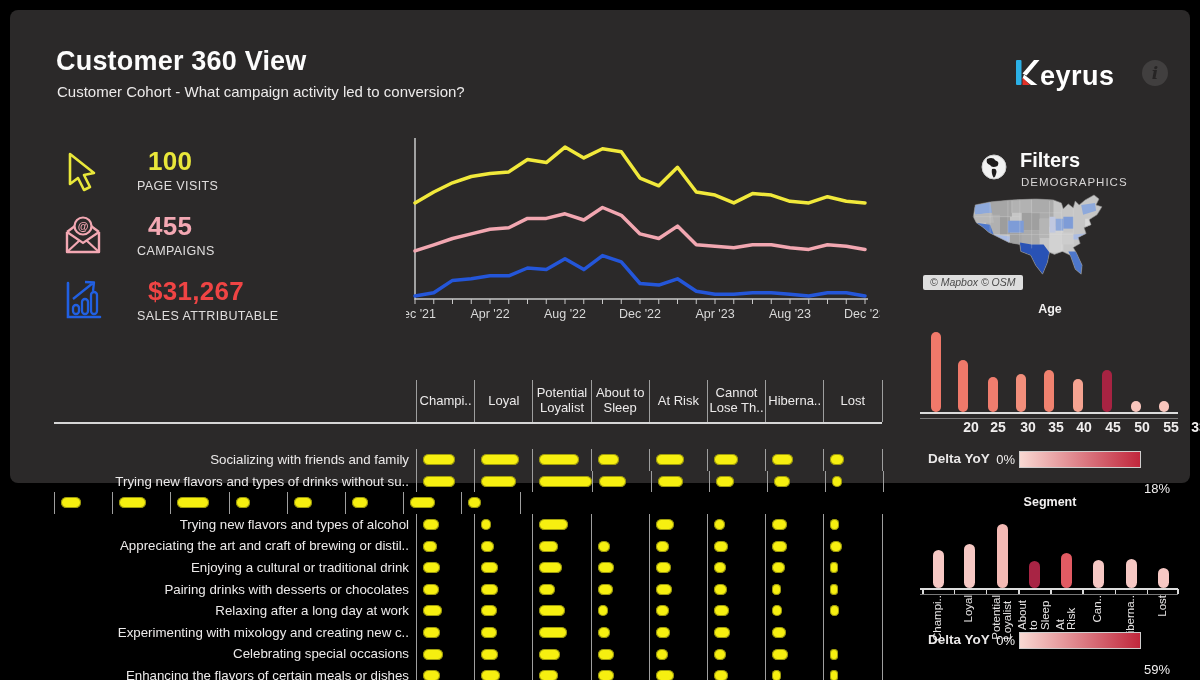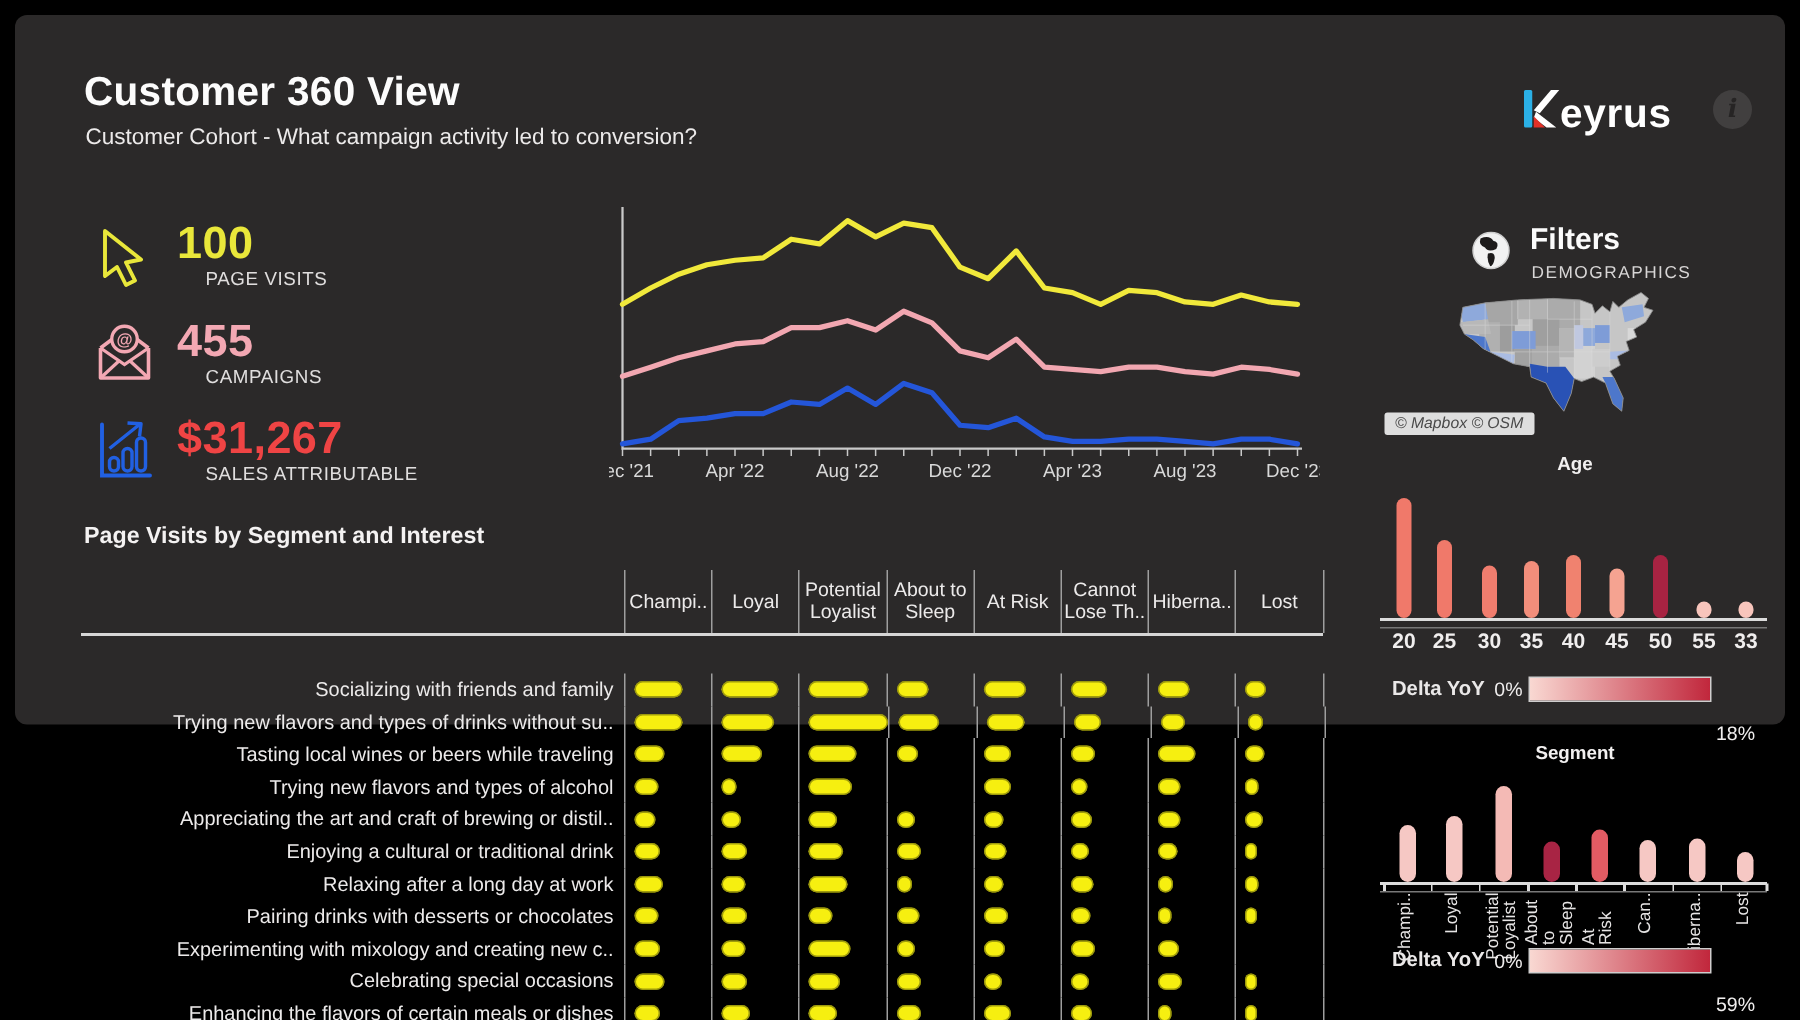--- a/index.html
+++ b/index.html
@@ -8,21 +8,21 @@
   .abs{position:absolute;}
   
   #title{left:46px;top:36px;font-size:27px;font-weight:700;color:#fcfcfc;letter-spacing:.2px;}
   #subtitle{left:47px;top:73px;font-size:15px;color:#eceaea;}
   #logo{left:1003px;top:47px;width:112px;height:34px;}
   #info-btn{left:1132px;top:50px;width:26px;height:26px;border-radius:50%;background:#413f3f;
     color:#262424;font-family:"DejaVu Serif", serif;font-style:italic;font-weight:700;font-size:17px;
     display:flex;align-items:center;justify-content:center;}
   
   .kpi-icon{left:50px;width:46px;height:46px;}
-  .kpi-num{left:108px;font-size:30px;font-weight:700;letter-spacing:.3px;}
+  .kpi-num{left:138px;font-size:26px;font-weight:700;letter-spacing:.3px;}
   .kpi-label{left:127px;font-size:12.5px;color:#e0dede;letter-spacing:.4px;}
   
   #tbl-title{left:46px;top:339px;font-size:15.5px;font-weight:700;color:#f4f2f2;}
   
   #interest-table{left:44px;top:370px;width:828px;}
   .thead{display:flex;height:42px;border-bottom:2px solid #d6d6d6;}
   .th-spacer{flex:0 0 362px;}
   .th{flex:0 0 57.2px;border-left:1px solid #9e9e9e;display:flex;align-items:center;justify-content:center;
       text-align:center;white-space:pre-line;font-size:13px;line-height:1.12;color:#eceaea;}
   .th:last-child{border-right:1px solid #9e9e9e;}
@@ -38,21 +38,21 @@
   #filters-sub{left:1011px;top:166px;font-size:11.5px;color:#d8d6d6;letter-spacing:1px;}
   #globe{left:969px;top:142px;width:30px;height:30px;}
   #map-wrap{left:956px;top:183px;width:164px;height:99px;}
   #map-attrib{left:913px;top:265px;background:rgba(238,238,238,.92);color:#4a4a4a;font-size:10.5px;
       padding:1px 7px 2px 7px;border-radius:2px;font-style:italic;}
   .mini-title{left:905px;width:270px;text-align:center;font-size:12.5px;font-weight:700;color:#f2f0f0;}
   .minichart{left:905px;width:270px;}
   .vbar{position:absolute;border-radius:5.5px;}
   .axisline{position:absolute;left:5px;width:258px;height:4px;border-top:2.5px solid #dcdcdc;border-bottom:1px solid #787878;}
   .axis-tick{position:absolute;width:1.5px;height:5px;background:#dcdcdc;}
-  .cat-label{position:absolute;transform:translateX(-50%);font-size:14px;font-weight:600;color:#f0eeee;}
+  .cat-label{position:absolute;transform:translateX(-50%);font-size:14px;font-weight:600;color:#f0eeee;margin-left:35px;}
   .rot-label{position:absolute;writing-mode:vertical-rl;transform:translateX(-50%) rotate(180deg);
       white-space:pre-line;font-size:11.5px;line-height:11.5px;color:#e6e4e4;}
   .delta-row{left:905px;width:270px;height:17px;}
   .delta-label{position:absolute;left:13px;top:0;font-size:13.5px;font-weight:600;color:#eae8e8;}
   .delta-min{position:absolute;left:76px;width:24px;top:1px;text-align:right;font-size:13px;color:#f0eeee;}
   .delta-grad{position:absolute;left:104px;top:0;width:120px;height:15px;border:1px solid #cfcdcd;}
   .delta-max{position:absolute;left:229px;top:1px;font-size:13px;color:#f0eeee;margin-top:29px;}
 </style>
 </head>
 <body>
@@ -128,21 +128,20 @@
       <line x1="402.75" y1="173" x2="402.75" y2="178" stroke="#c9c9c9" stroke-width="1"></line>
       <line x1="421.5" y1="173" x2="421.5" y2="178" stroke="#c9c9c9" stroke-width="1"></line>
       <line x1="440.25" y1="173" x2="440.25" y2="178" stroke="#c9c9c9" stroke-width="1"></line>
       <line x1="459" y1="173" x2="459" y2="178" stroke="#c9c9c9" stroke-width="1"></line>
       <text x="459" y="192" text-anchor="middle" fill="#d9d9d9" font-size="12.5">Dec '23</text>
       <polyline points="9.0,76.9 27.8,66.0 46.5,56.8 65.3,50.5 84.0,47.5 102.8,45.9 121.5,33.5 140.3,36.6 159.0,21.1 177.8,31.9 196.5,22.7 215.3,25.8 234.0,52.1 252.8,59.8 271.5,41.3 290.3,66.0 309.0,69.1 327.8,76.9 346.5,67.6 365.3,69.1 384.0,75.3 402.8,76.9 421.5,70.7 440.3,75.3 459.0,76.9" fill="none" stroke="#f1e93b" stroke-width="3.5" stroke-linejoin="round" stroke-linecap="round"></polyline>
       <polyline points="9.0,124.9 27.8,118.8 46.5,112.5 65.3,107.9 84.0,103.3 102.8,101.7 121.5,92.4 140.3,92.4 159.0,87.8 177.8,94.0 196.5,81.5 215.3,89.3 234.0,107.9 252.8,112.5 271.5,100.1 290.3,118.8 309.0,120.3 327.8,121.8 346.5,118.8 365.3,118.8 384.0,121.8 402.8,123.4 421.5,118.8 440.3,120.3 459.0,123.4" fill="none" stroke="#f2a7b1" stroke-width="3.5" stroke-linejoin="round" stroke-linecap="round"></polyline>
       <polyline points="9.0,169.9 27.8,166.8 46.5,154.4 65.3,152.8 84.0,149.8 102.8,149.8 121.5,142.0 140.3,143.6 159.0,132.7 177.8,143.6 196.5,129.6 215.3,135.8 234.0,157.5 252.8,159.1 271.5,152.8 290.3,165.3 309.0,168.3 327.8,168.3 346.5,166.8 365.3,166.8 384.0,168.3 402.8,169.9 421.5,166.8 440.3,166.8 459.0,169.9" fill="none" stroke="#2456d9" stroke-width="3.5" stroke-linejoin="round" stroke-linecap="round"></polyline>
     </svg>
 
-  <div class="abs" id="tbl-title">Page Visits by Segment and Interest</div>
   <div class="abs" id="interest-table">
       <div class="thead">
         <div class="th-spacer"></div>
         <div class="th">Champi..</div>
         <div class="th">Loyal</div>
         <div class="th">Potential
 Loyalist</div>
         <div class="th">About to
 Sleep</div>
         <div class="th">At Risk</div>
@@ -200,21 +199,20 @@
             <div class="pill" style="width: 18px; background: rgb(246, 239, 16);"></div>
           </div>
           <div class="td">
             <div class="pill" style="width: 16px; background: rgb(246, 239, 16);"></div>
           </div>
           <div class="td">
             <div class="pill" style="width: 10px; background: rgb(246, 239, 16);"></div>
           </div>
         </div>
         <div class="tr">
-          <div class="row-label">Tasting local wines or beers while traveling</div>
           <div class="td">
             <div class="pill" style="width: 20px; background: rgb(246, 239, 16);"></div>
           </div>
           <div class="td">
             <div class="pill" style="width: 27px; background: rgb(246, 239, 16);"></div>
           </div>
           <div class="td">
             <div class="pill" style="width: 32px; background: rgb(246, 239, 16);"></div>
           </div>
           <div class="td">
@@ -306,20 +304,47 @@
             <div class="pill" style="width: 12px; background: rgb(246, 239, 16);"></div>
           </div>
           <div class="td">
             <div class="pill" style="width: 13px; background: rgb(246, 239, 16);"></div>
           </div>
           <div class="td">
             <div class="pill" style="width: 8px; background: rgb(246, 239, 16);"></div>
           </div>
         </div>
         <div class="tr">
+          <div class="row-label">Pairing drinks with desserts or chocolates</div>
+          <div class="td">
+            <div class="pill" style="width: 16px; background: rgb(246, 239, 16);"></div>
+          </div>
+          <div class="td">
+            <div class="pill" style="width: 17px; background: rgb(246, 239, 16);"></div>
+          </div>
+          <div class="td">
+            <div class="pill" style="width: 16px; background: rgb(246, 239, 16);"></div>
+          </div>
+          <div class="td">
+            <div class="pill" style="width: 15px; background: rgb(246, 239, 16);"></div>
+          </div>
+          <div class="td">
+            <div class="pill" style="width: 16px; background: rgb(246, 239, 16);"></div>
+          </div>
+          <div class="td">
+            <div class="pill" style="width: 13px; background: rgb(246, 239, 16);"></div>
+          </div>
+          <div class="td">
+            <div class="pill" style="width: 9px; background: rgb(246, 239, 16);"></div>
+          </div>
+          <div class="td">
+            <div class="pill" style="width: 8px; background: rgb(246, 239, 16);"></div>
+          </div>
+        </div>
+        <div class="tr">
           <div class="row-label">Relaxing after a long day at work</div>
           <div class="td">
             <div class="pill" style="width: 19px; background: rgb(246, 239, 16);"></div>
           </div>
           <div class="td">
             <div class="pill" style="width: 16px; background: rgb(246, 239, 16);"></div>
           </div>
           <div class="td">
             <div class="pill" style="width: 26px; background: rgb(246, 239, 16);"></div>
           </div>
@@ -330,47 +355,20 @@
             <div class="pill" style="width: 13px; background: rgb(246, 239, 16);"></div>
           </div>
           <div class="td">
             <div class="pill" style="width: 15px; background: rgb(246, 239, 16);"></div>
           </div>
           <div class="td">
             <div class="pill" style="width: 10px; background: rgb(246, 239, 16);"></div>
           </div>
           <div class="td">
             <div class="pill" style="width: 9px; background: rgb(246, 239, 16);"></div>
-          </div>
-        </div>
-        <div class="tr">
-          <div class="row-label">Pairing drinks with desserts or chocolates</div>
-          <div class="td">
-            <div class="pill" style="width: 16px; background: rgb(246, 239, 16);"></div>
-          </div>
-          <div class="td">
-            <div class="pill" style="width: 17px; background: rgb(246, 239, 16);"></div>
-          </div>
-          <div class="td">
-            <div class="pill" style="width: 16px; background: rgb(246, 239, 16);"></div>
-          </div>
-          <div class="td">
-            <div class="pill" style="width: 15px; background: rgb(246, 239, 16);"></div>
-          </div>
-          <div class="td">
-            <div class="pill" style="width: 16px; background: rgb(246, 239, 16);"></div>
-          </div>
-          <div class="td">
-            <div class="pill" style="width: 13px; background: rgb(246, 239, 16);"></div>
-          </div>
-          <div class="td">
-            <div class="pill" style="width: 9px; background: rgb(246, 239, 16);"></div>
-          </div>
-          <div class="td">
-            <div class="pill" style="width: 8px; background: rgb(246, 239, 16);"></div>
           </div>
         </div>
         <div class="tr">
           <div class="row-label">Experimenting with mixology and creating new c..</div>
           <div class="td">
             <div class="pill" style="width: 17px; background: rgb(246, 239, 16);"></div>
           </div>
           <div class="td">
             <div class="pill" style="width: 16px; background: rgb(246, 239, 16);"></div>
           </div>

